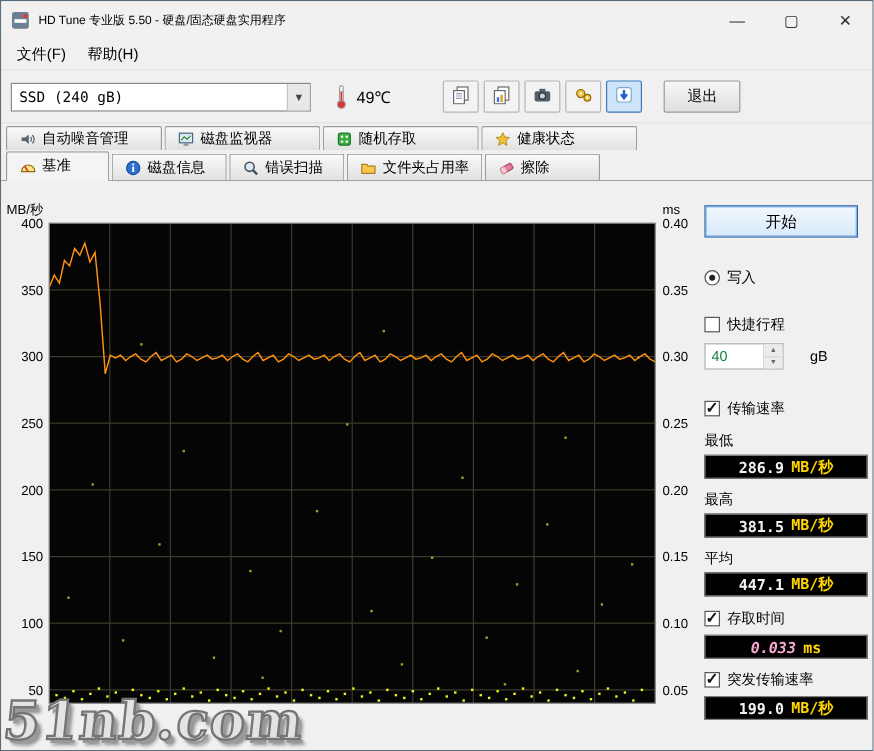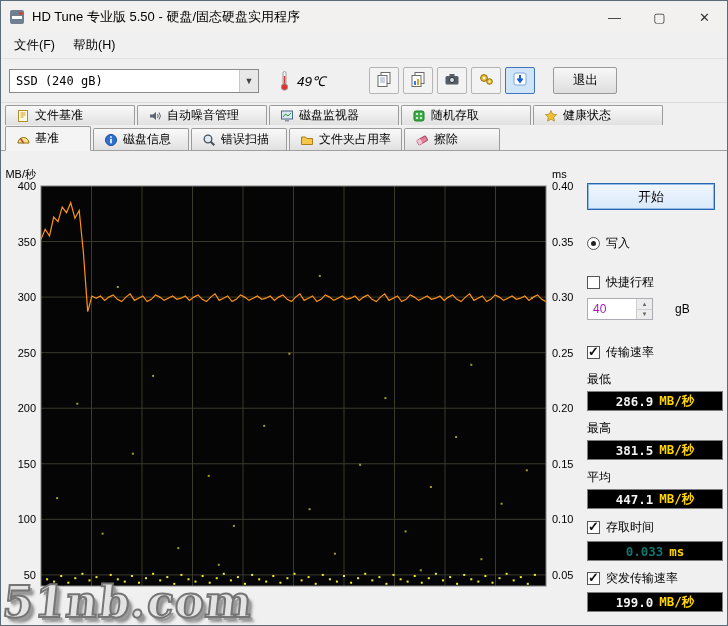--- a/index.html
+++ b/index.html
@@ -3,35 +3,35 @@
 <meta charset="utf-8">
 <style>
   * { box-sizing: border-box; margin: 0; padding: 0; }
   html,body { background:#c8c8c8; }
   body { font-family:"Liberation Sans", sans-serif; font-size:12px; color:#000; }
   .window { width:728px; height:626px; background:#f0f0f0; border:1px solid #5a6b7c; position:relative; overflow:hidden; margin:0 auto; }
 
   
   .titlebar { height:32px; display:flex; align-items:center; background:#f2f1f0; padding-left:8px; }
   .app-icon { width:16px; height:16px; display:inline-flex; }
-  .title { margin-left:7px; font-size:13px; flex:1; white-space:nowrap; }
+  .title { margin-left:7px; font-size:10px; flex:1; white-space:nowrap; }
   .win-controls { display:flex; height:32px; }
   .win-btn { width:45px; height:32px; display:flex; align-items:center; justify-content:center; font-size:13px; color:#333; cursor:default; }
 
   
   .menubar { height:26px; display:flex; align-items:center; padding-left:4px; border-bottom:1px solid #e2e2e2; background:#f0f0f0; }
   .menu-item { padding:4px 9px; font-size:12.5px; }
 
   
   .toolbar { height:44px; display:flex; align-items:center; padding:0 8px; gap:4px; border-bottom:1px solid #dcdcdc; background:#f0f0f0; }
   .combo { width:250px; height:24px; background:#fff; border:1px solid #8a8a8a; display:flex; align-items:center; }
   .combo .combo-text { flex:1; padding:0 6px; font-family:"DejaVu Sans Mono", monospace; font-size:12px; }
   .combo-arrow { width:19px; height:22px; display:flex; align-items:center; justify-content:center; background:#e8e8e8; border-left:1px solid #c8c8c8; font-size:9px; color:#444; }
   .thermo { margin-left:16px; display:inline-flex; }
-  .temp { margin-left:3px; font-size:13.5px;font-style:italic; }
+  .temp { margin-left:3px; font-size:13.5px; }
   .tb-btn { width:30px; height:27px; display:flex; align-items:center; justify-content:center; background:#f3f3f3; border:1px solid #b5b5b5; border-radius:2px; }
   .tb-btn.first { margin-left:40px; }
   .tb-btn.active { background:#cfe4f8; border-color:#3f76bb; }
   .exit-btn { margin-left:14px; width:64px; height:27px; background:linear-gradient(#f7f7f7,#dedede); border:1px solid #9a9a9a; border-radius:2px; font-size:12.5px; font-family:"Liberation Sans",sans-serif; }
 
   
   .tabrow { display:flex; align-items:flex-end; padding-left:4px; background:#f0f0f0; }
   .row1 { height:22px; }
   .row2 { height:26px; border-bottom:1px solid #a0a0a0; }
   .tab { display:flex; align-items:center; gap:5px; height:20px; padding:0 10px; background:linear-gradient(#f9f9f9,#e1e1e1); border:1px solid #9b9b9b; border-bottom:none; border-radius:2px 2px 0 0; margin-right:2px; white-space:nowrap; cursor:default; }
@@ -39,40 +39,40 @@
   .row2 .tab { height:22px; min-width:96px; }
   .row2 .tab.active { height:25px; min-width:86px; background:#f4f4f4; margin-bottom:-1px; border-bottom:1px solid #f4f4f4; z-index:2; }
   .tab .ticon { display:inline-flex; width:14px; height:14px; }
 
   
   .content { position:relative; height:476px; background:#f0f0f0; }
   #chart-svg { position:absolute; left:2px; top:0; }
   .tick { font-family:"Liberation Sans", sans-serif; font-size:11px; fill:#000; }
 
   
-  .panel { position:absolute; left:586px; top:32px; width:136px; }
+  .panel { position:absolute; left:586px; top:20px; width:136px; }
   .start-btn { width:128px; height:27px; margin-bottom:25px; background:linear-gradient(#f1f7fd,#d8e9fa); border:1px solid #2a66b0; box-shadow:inset 0 0 0 1px #8fb9e6; font-size:13px; font-family:"Liberation Sans",sans-serif; }
   .prow { display:flex; align-items:center; gap:6px; margin-bottom:7px; }
   .rb { width:13px; height:13px; border:1px solid #555; border-radius:50%; background:#fff; position:relative; flex:0 0 auto; }
   .rb.checked::after { content:""; position:absolute; inset:3px; background:#222; border-radius:50%; }
   .cb { width:13px; height:13px; border:1px solid #555; background:#fff; position:relative; flex:0 0 auto; }
   .cb.checked::after { content:"✓"; position:absolute; top:-3px; left:0; font-size:13px; font-weight:bold; color:#111; }
   .gap-lg { margin-top:22px; }
   .spin-row { margin-bottom:24px; }
   .spin { width:66px; height:22px; border:1px solid #abadb3; background:#fff; display:flex; }
-  .spin .val { flex:1; padding:3px 5px; color:#a21caf; font-size:12px; }
+  .spin .val { flex:1; padding:3px 5px; color:#15803d; font-size:12px; }
   .arrows { width:16px; display:flex; flex-direction:column; border-left:1px solid #d0d0d0; }
   .arrows span { flex:1; display:flex; align-items:center; justify-content:center; font-size:6px; color:#666; background:#ececec; }
   .arrows span:first-child { border-bottom:1px solid #d0d0d0; }
   .gb { margin-left:16px; }
   .stat-label { margin:0 0 3px 0; }
   .lcd { width:136px; height:20px; background:#000; border:1px solid #7d7d7d; display:flex; align-items:center; justify-content:center; gap:6px; font-family:"DejaVu Sans Mono", monospace; font-weight:bold; font-size:12.5px; margin-bottom:9px; }
   .lcd .v { color:#f2f2f2; }
   .lcd .u { color:#ffd400; }
-  .lcd.alt .v { color:#0f766e; }
+  .lcd.alt .v { color:#f9a8d4;font-style:italic; }
 
   
   .watermark { position:absolute; left:2px; bottom:0px; z-index:5; font-family:"DejaVu Serif", serif; font-weight:bold; font-size:44px; letter-spacing:1px; color:#e3e3e3; -webkit-text-stroke:2px #757575; text-shadow:3px 3px 0 #9a9a9a, 5px 5px 3px rgba(60,60,60,.55); transform:skewX(-6deg); pointer-events:none; }
 </style>
 </head>
 <body>
 
 <div class="window">
 
   <div class="titlebar">
@@ -143,29 +143,20 @@
     <div class="tb-btn active">
       <span><svg width="16" height="16">
             <rect x="2" y="2" width="12" height="12" rx="2" fill="#fff" stroke="#7aa7d9"></rect>
             <path d="M8 4v5M5.5 7.5 8 10.8 10.5 7.5" stroke="#1e5fd6" stroke-width="2" fill="none"></path>
           </svg></span>
     </div>
     <button class="exit-btn">退出</button>
   </div>
 
   <div class="tabrow row1">
-    <div class="tab">
-      <span class="ticon">
-          <svg width="14" height="14">
-            <rect x="2.5" y="1.5" width="9" height="11" fill="#fffbe0" stroke="#b08d2a"></rect>
-            <path d="M4.5 4h5M4.5 6h5M4.5 8h3" stroke="#c89a20"></path>
-          </svg>
-        </span>
-      <span>文件基准</span>
-    </div>
     <div class="tab">
       <span class="ticon">
           <svg width="14" height="14">
             <polygon points="2,5.5 5,5.5 8,3 8,11 5,8.5 2,8.5" fill="#5a6470"></polygon>
             <path d="M9.5 5a3.5 3.5 0 0 1 0 4M11 3.5a5.5 5.5 0 0 1 0 7" stroke="#5a6470" fill="none"></path>
           </svg>
         </span>
       <span>自动噪音管理</span>
     </div>
     <div class="tab">

